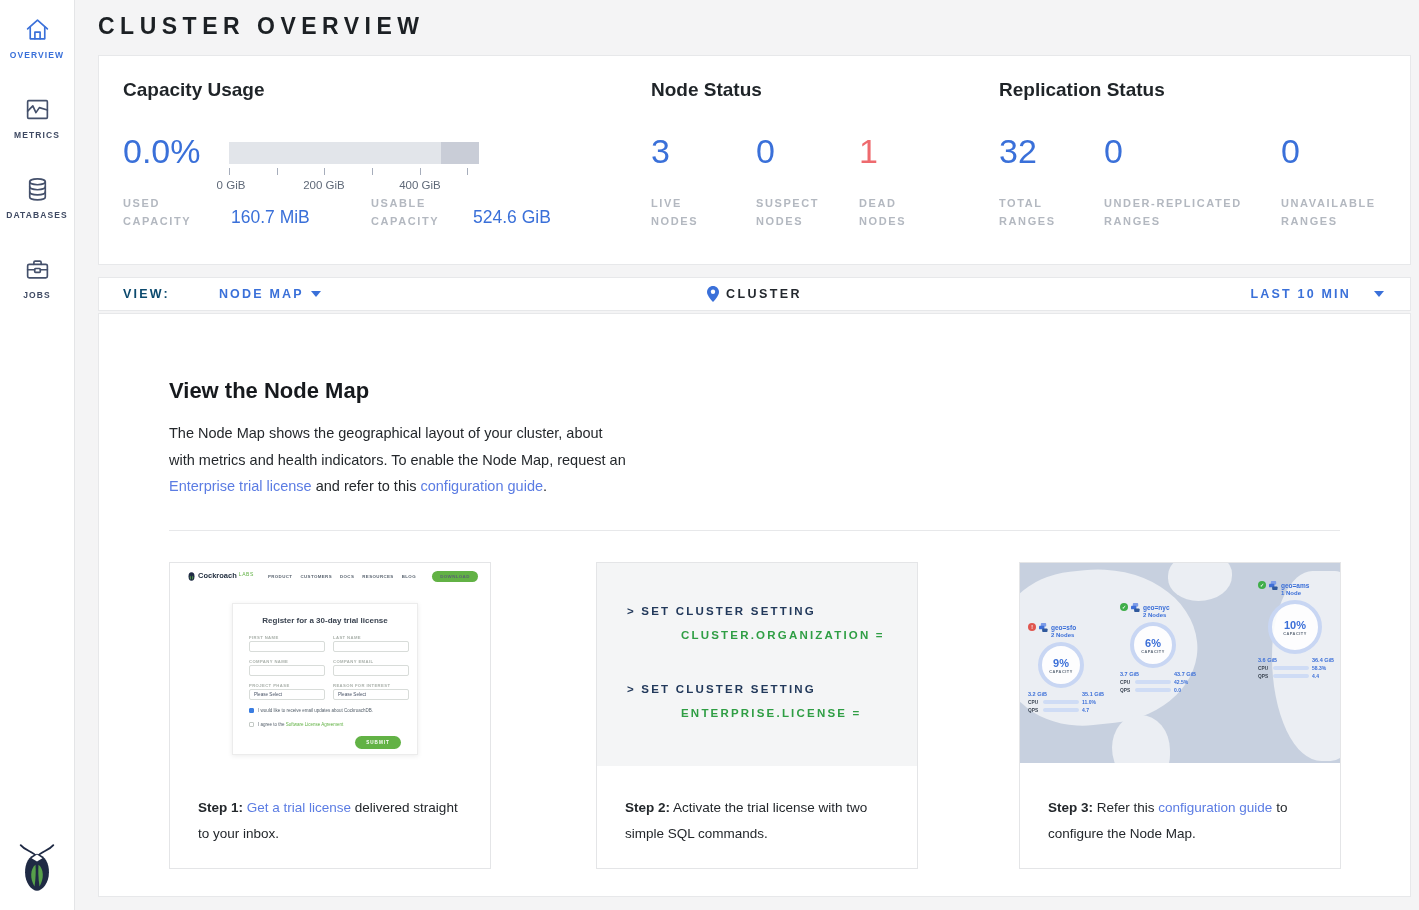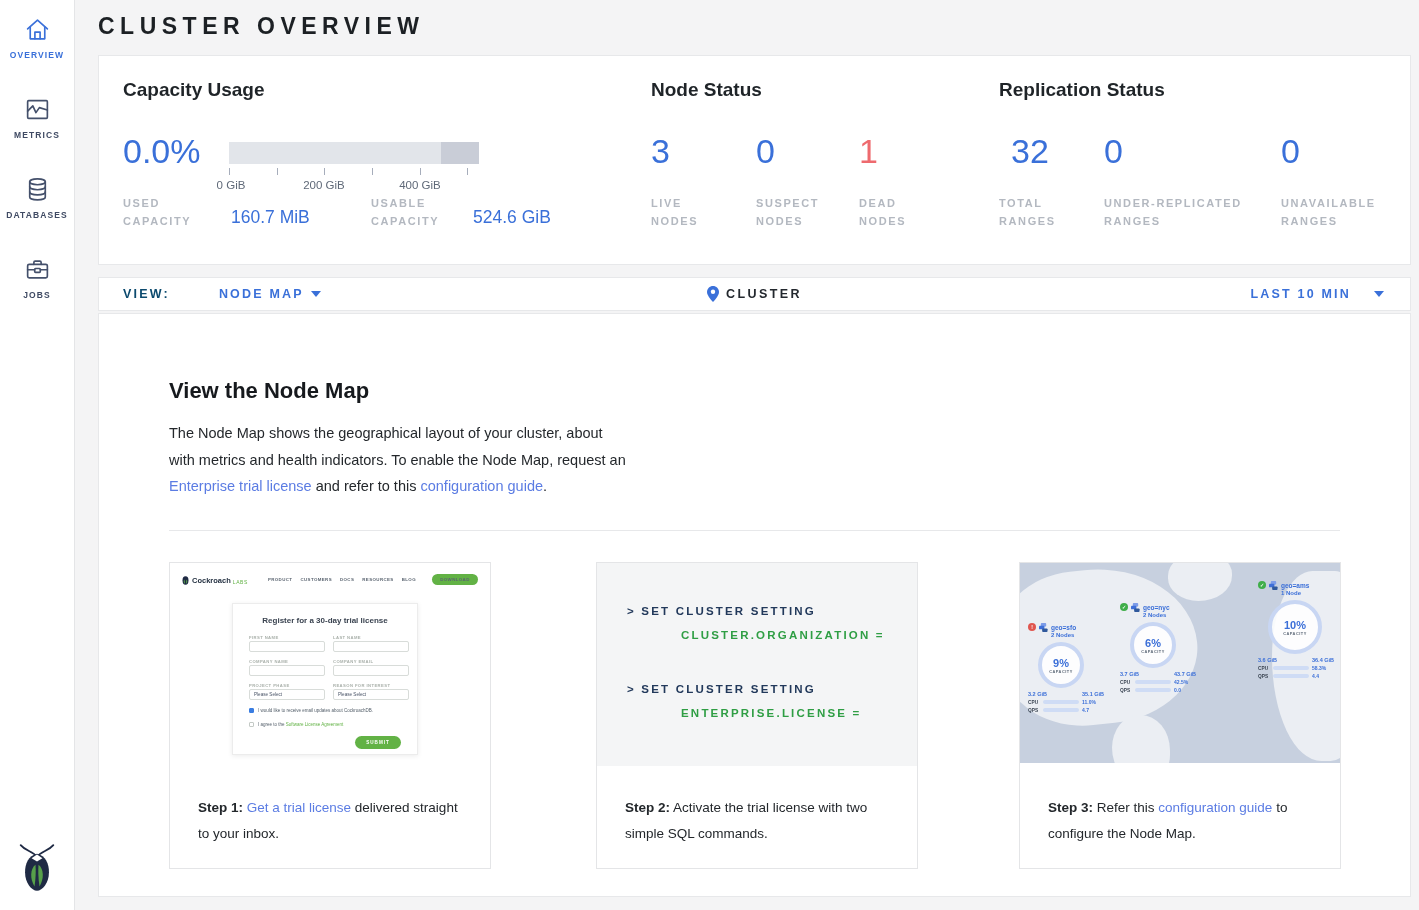--- a/index.html
+++ b/index.html
@@ -44,21 +44,21 @@
   .nm-heading { position:absolute; left:70px; top:64px; font-size:22px; font-weight:bold; color:#16191d; }
   .nm-para { position:absolute; left:70px; top:106px; width:462px; font-size:14.5px; line-height:26.5px; color:#24282c; }
   .link { color:#5b7ce3; cursor:pointer; }
   .trial-btn { position:absolute; left:929px; top:70px; width:312px; height:41px; background:#fff; border:1px solid #c9ced6; border-radius:3px; color:#3a70d9; font-size:14px; letter-spacing:1.6px; font-weight:bold; display:flex; align-items:center; justify-content:center; cursor:pointer; }
   .divider { position:absolute; left:70px; top:216px; width:1171px; height:1px; background:#e7e8ea; }
   .step-card { position:absolute; top:248px; width:322px; height:307px; background:#fff; border:1px solid #e4e5e7; }
   .caption { position:absolute; left:28px; top:232px; width:272px; font-size:13.5px; line-height:26px; color:#24282c; }
   .caption b { font-weight:bold; }
 
   
-  .ms-header { position:absolute; left:12px; right:12px; top:8px; height:14px; display:flex; align-items:flex-end; }
+  .ms-header { position:absolute; left:18px; right:12px; top:8px; height:14px; display:flex; align-items:flex-start; }
   .ms-brand { font-size:7.5px; font-weight:bold; color:#1e2b3c; margin-left:3px; }
   .ms-brand-suffix { font-size:5px; letter-spacing:.6px; color:#62b245; margin-left:2px; }
   .ms-nav { margin-left:auto; display:flex; gap:8px; align-items:center; }
   .ms-nav span { font-size:4.4px; letter-spacing:.4px; color:#5a6470; font-weight:bold; }
   .ms-download { width:46px; height:11px; border-radius:6px; background:#62b245; color:#fff; font-size:4.4px; letter-spacing:.7px; font-weight:bold; display:flex; align-items:center; justify-content:center; margin-left:8px; }
   .ms-form { position:absolute; left:62px; top:40px; width:186px; height:152px; background:#fff; border:1px solid #ececec; box-shadow:0 1px 5px rgba(0,0,0,.08); }
   .ms-title { position:absolute; left:0; right:0; top:12px; text-align:center; font-size:8px; font-weight:bold; color:#3a4350; }
   .ms-label { position:absolute; font-size:4.2px; letter-spacing:.4px; color:#a9b0aa; font-weight:bold; }
   .ms-input { position:absolute; width:76px; height:11px; border:1px solid #d8dcd9; border-radius:2px; background:#fff; font-size:4.6px; color:#4a5568; line-height:10px; padding-left:4px; }
   .ms-check { position:absolute; left:16px; display:flex; align-items:center; gap:4px; font-size:4.5px; color:#55606b; }
@@ -168,21 +168,21 @@
 
     <div class="sec-title" style="left:552px; top:23px;">Node Status</div>
     <div class="big-num" style="left:552px; top:76px;">3</div>
     <div class="stat-label" style="left:552px; top:139px; width:80px;">LIVE NODES</div>
     <div class="big-num" style="left:657px; top:76px;">0</div>
     <div class="stat-label" style="left:657px; top:139px; width:80px;">SUSPECT NODES</div>
     <div class="big-num red" style="left:760px; top:76px;">1</div>
     <div class="stat-label" style="left:760px; top:139px; width:80px;">DEAD NODES</div>
 
     <div class="sec-title" style="left:900px; top:23px;">Replication Status</div>
-    <div class="big-num" style="left:900px; top:76px;margin-left:12px;">32</div>
+    <div class="big-num" style="left:900px; top:76px;">32</div>
     <div class="stat-label" style="left:900px; top:139px; width:80px;">TOTAL RANGES</div>
     <div class="big-num" style="left:1005px; top:76px;">0</div>
     <div class="stat-label" style="left:1005px; top:139px; width:175px;">UNDER-REPLICATED RANGES</div>
     <div class="big-num" style="left:1182px; top:76px;">0</div>
     <div class="stat-label" style="left:1182px; top:139px; width:125px;">UNAVAILABLE RANGES</div>
   </section>
 
   <section class="viewbar card">
     <div class="vb-left">
       <span class="vb-label">VIEW:</span>

